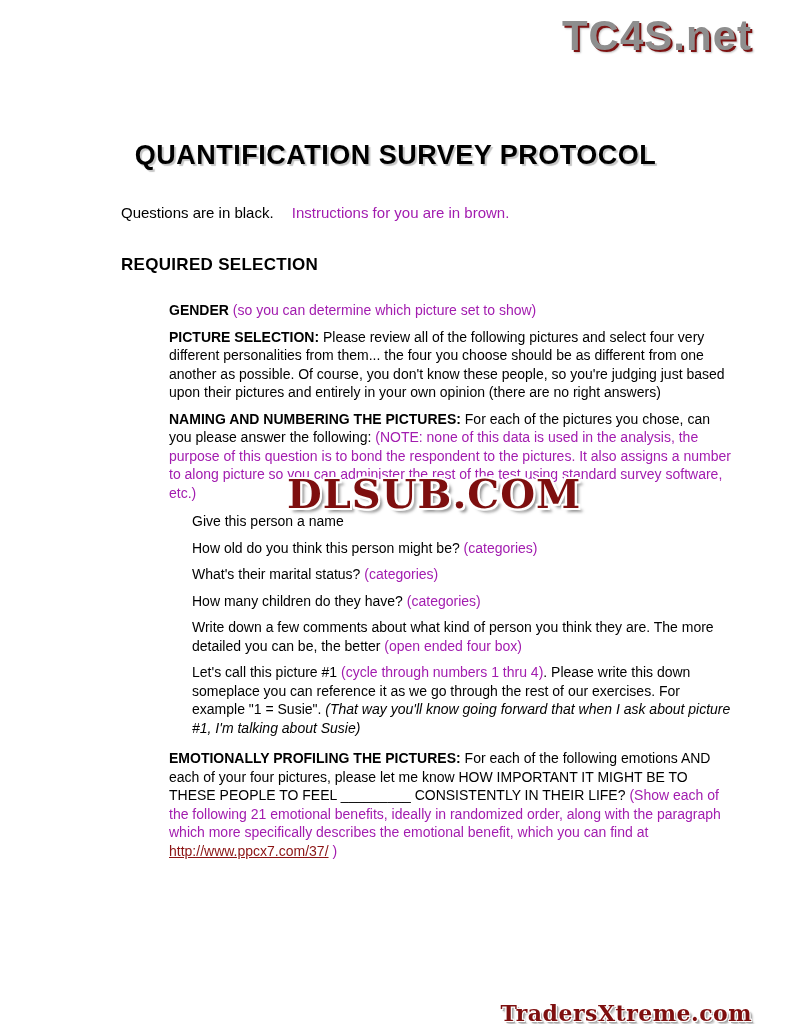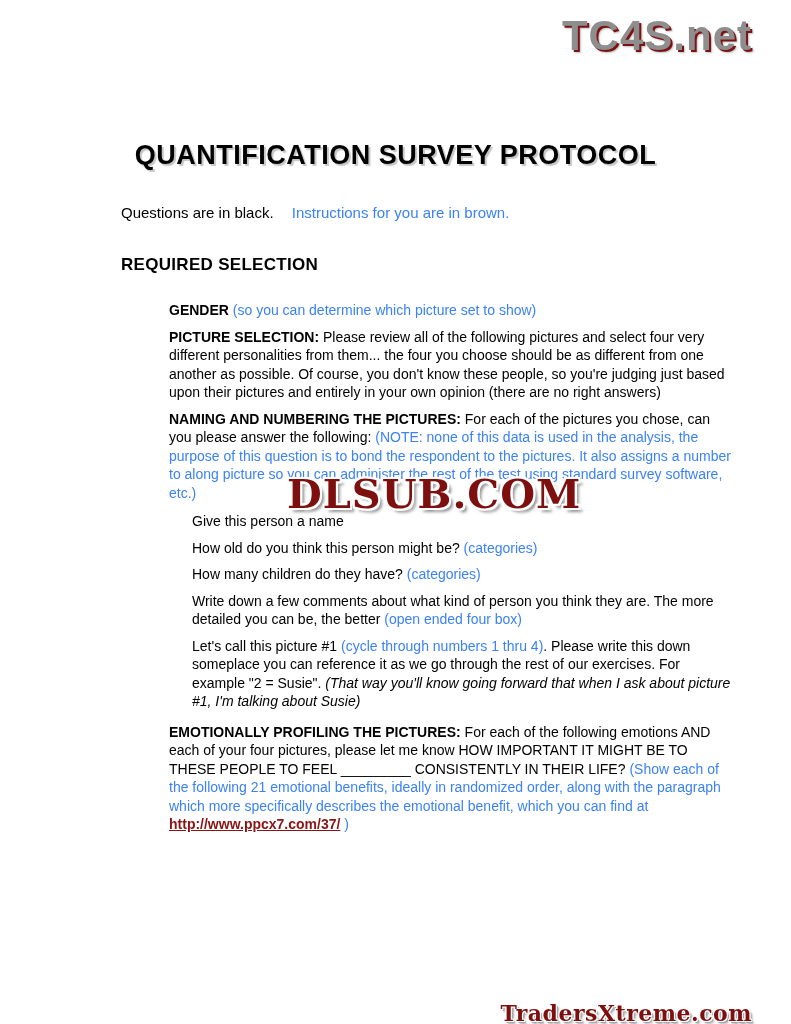--- a/index.html
+++ b/index.html
@@ -52,24 +52,24 @@
   .para.gap-med { margin-top:12px; }
 
   .sub {
     margin:8px 0 0 163px;
     width:540px;
     font-size:14px; line-height:18.5px;
   }
   .sub.first { margin-top:10px; }
 
   .bold  { font-weight:bold; }
-  .brown { color:#3b82f6; }
+  .brown { color:#a21caf; }
   .italic{ font-style:italic; }
 
-  a.doc-link { color:#8b1414; text-decoration:underline; cursor:pointer;font-weight:bold; }
+  a.doc-link { color:#8b1414; text-decoration:underline; cursor:pointer; }
 
   
   .wm-center {
     position:absolute; left:258px; top:458px;
     font-family:"DejaVu Serif", serif;
     font-weight:bold; font-size:40px; letter-spacing:1px;
     color:#7e0f0f;
     text-shadow:
       -2px -2px 0 #ffffff, 2px -2px 0 #ffffff,
       -2px  2px 0 #ffffff, 2px  2px 0 #ffffff,
@@ -128,34 +128,38 @@
 
     <div class="sub first">
       <span>Give this person a name</span>
     </div>
 
     <div class="sub">
       <span>How old do you think this person might be?</span>
       <span class="brown">(categories)</span>
     </div>
 
+    <div class="sub">
+      <span>What's their marital status?</span>
+      <span class="brown">(categories)</span>
+    </div>
 
     <div class="sub">
       <span>How many children do they have?</span>
       <span class="brown">(categories)</span>
     </div>
 
     <div class="sub">
       <span>Write down a few comments about what kind of person you think they are.  The more detailed you can be, the better</span>
       <span class="brown">(open ended four box)</span>
     </div>
 
     <div class="sub">
       <span>Let's call this picture #1</span>
-      <span class="brown">(cycle through numbers 1 thru 4)</span><span>.  Please write this down someplace you can reference it as we go through the rest of our exercises.  For example "2 = Susie".</span>
+      <span class="brown">(cycle through numbers 1 thru 4)</span><span>.  Please write this down someplace you can reference it as we go through the rest of our exercises.  For example "1 = Susie".</span>
       <span class="italic">(That way you'll know going forward that when I ask about picture #1, I'm talking about Susie)</span>
     </div>
 
   </div>
 
   <div class="para gap-med">
     <span class="bold">EMOTIONALLY PROFILING THE PICTURES:</span>
     <span>For each of the following emotions AND each of your four pictures, please let me know HOW IMPORTANT IT MIGHT BE TO THESE PEOPLE TO FEEL _________ CONSISTENTLY IN THEIR LIFE?</span>
     <span class="brown">(Show each of the following 21 emotional benefits, ideally in randomized order, along with the paragraph which more specifically describes the emotional benefit, which you can find at</span>
     <a class="doc-link">http://www.ppcx7.com/37/</a>

